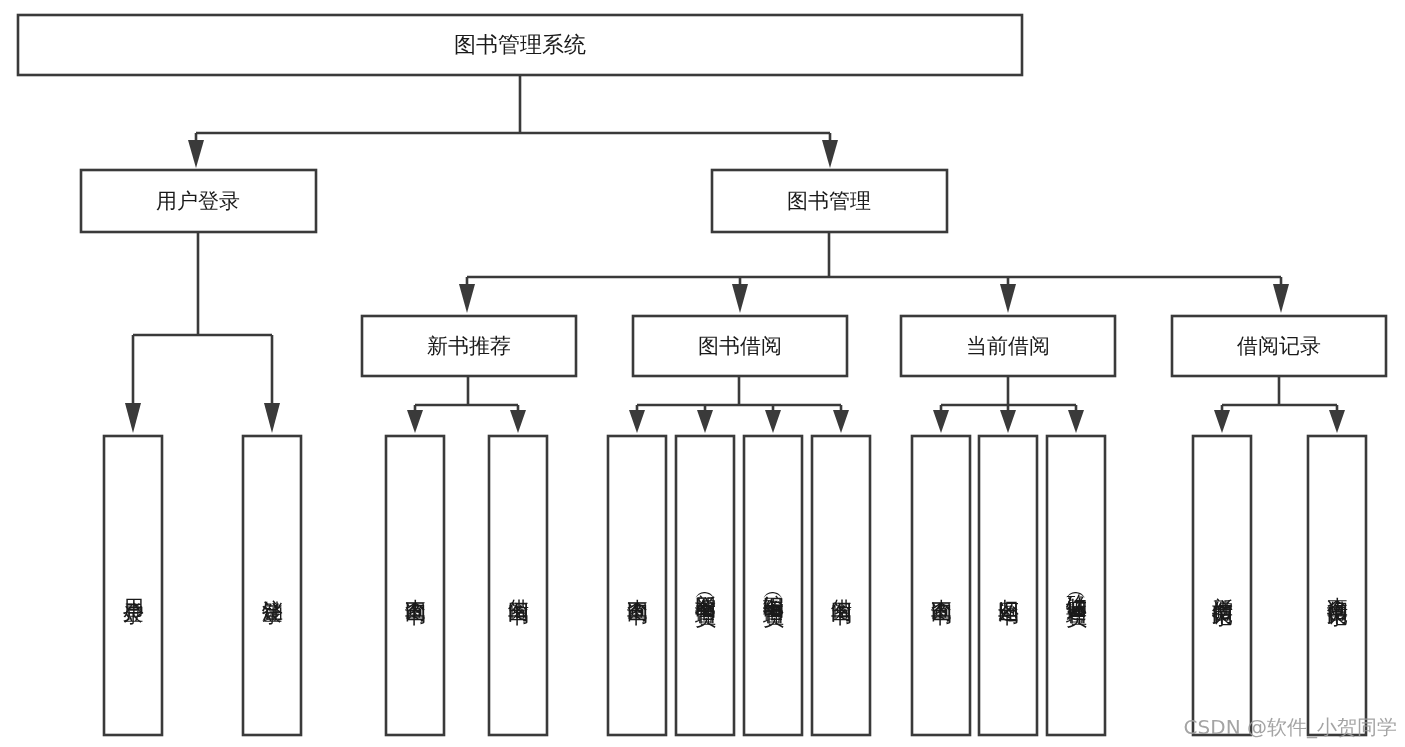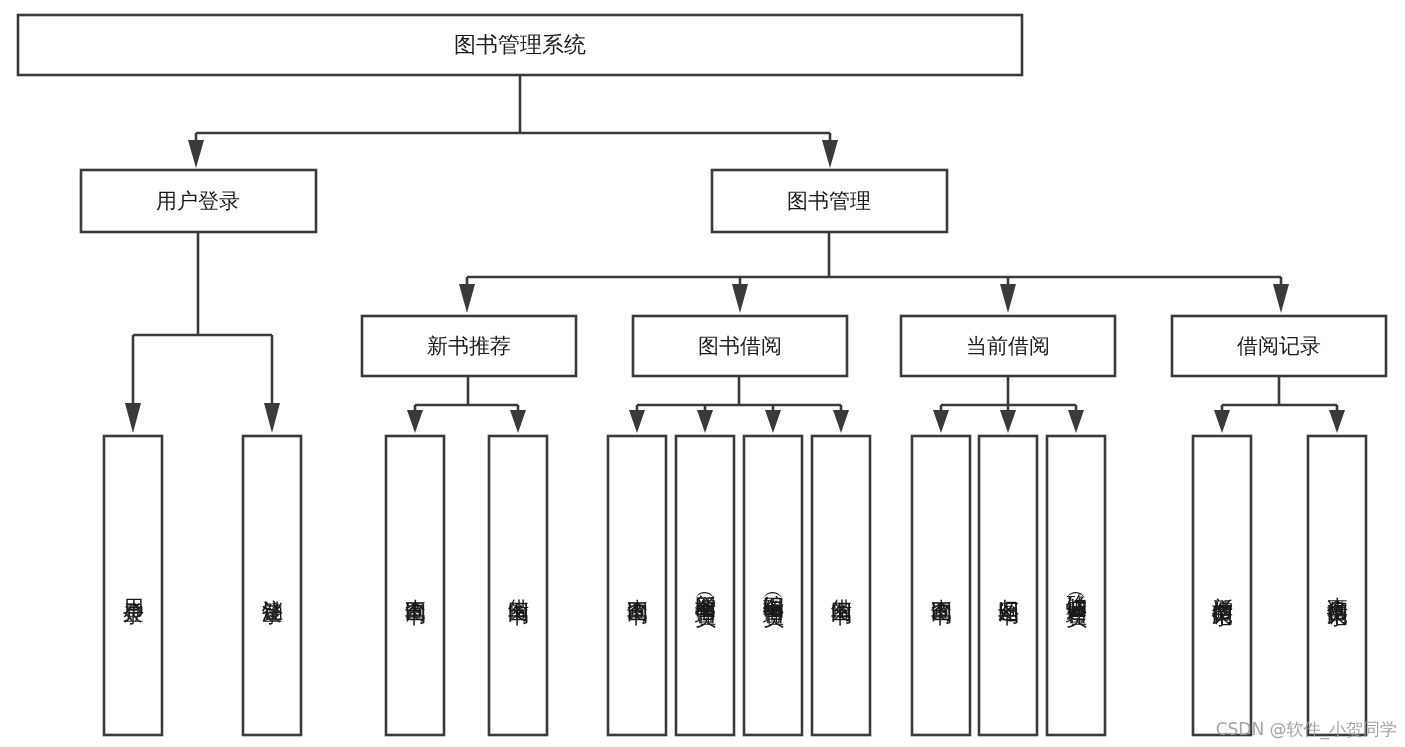--- a/index.html
+++ b/index.html
@@ -70,21 +70,21 @@
     line-height: 1.18;
     letter-spacing: 2px;
     color: #1a1a1a;
     white-space: nowrap;
   }
   .watermark {
     position: absolute;
     right: 8px;
     bottom: 6px;
     font-family: "DejaVu Sans", "Liberation Sans", sans-serif;
-    font-size: 17px;
+    font-size: 20px;
     color: #9d9d9d;
     opacity: 0.92;
     white-space: nowrap;
   }
 </style>
 </head>
 <body>
 
 <div id="diagram-root">
 

